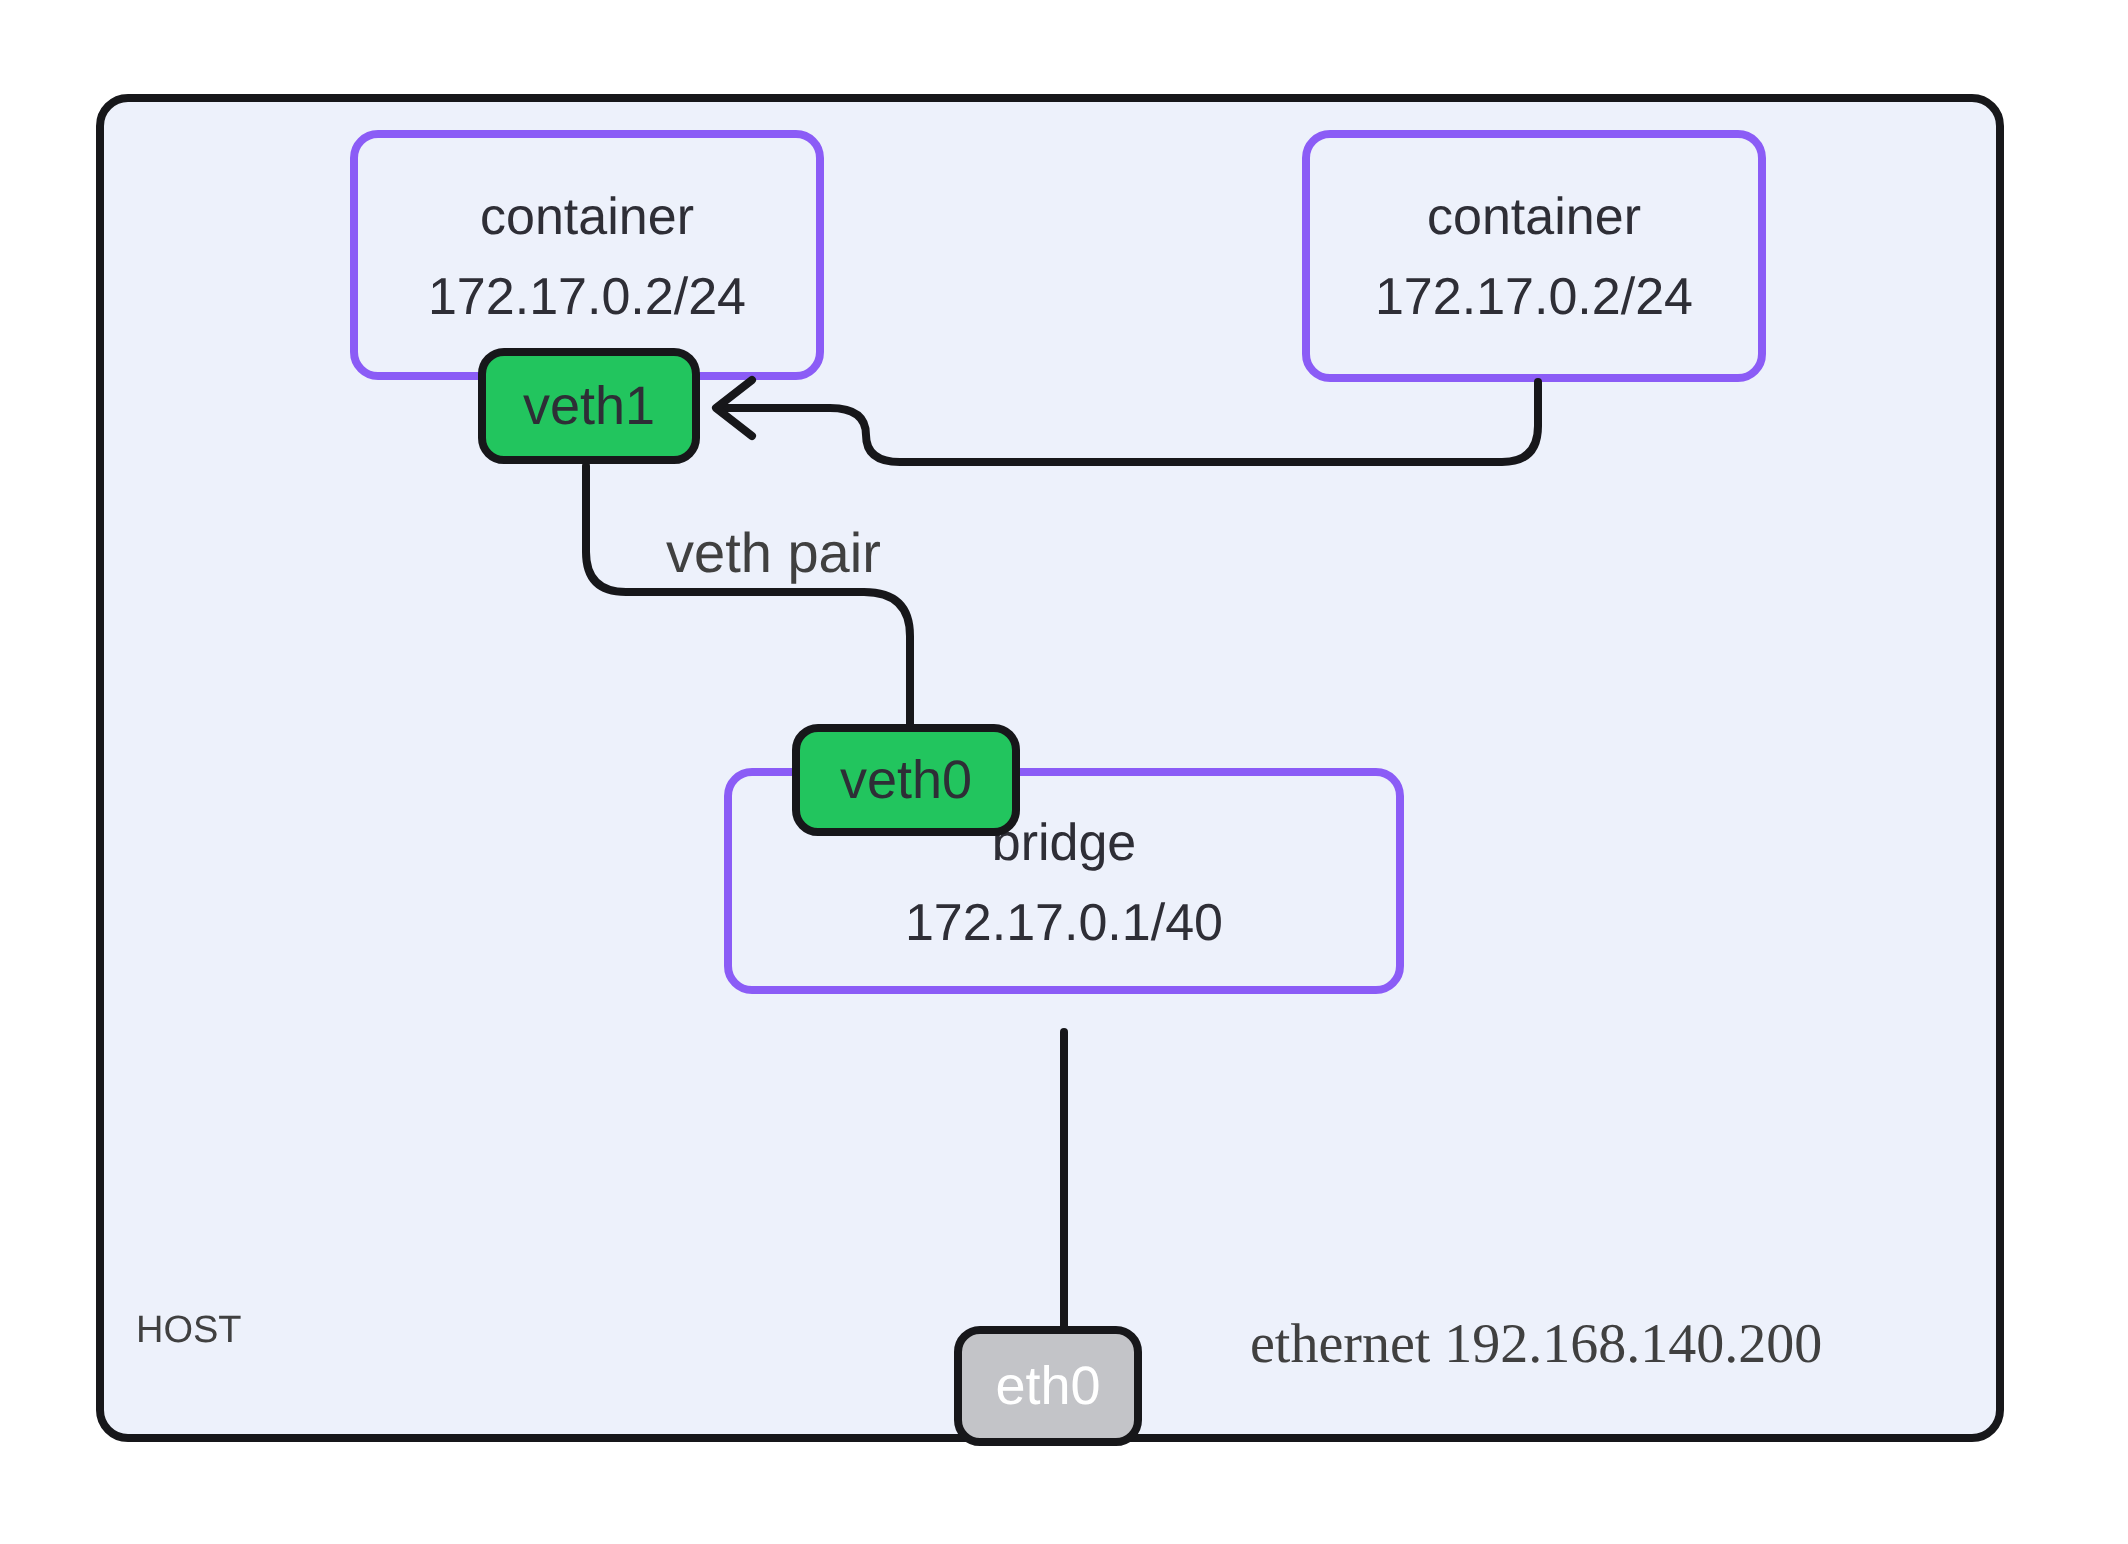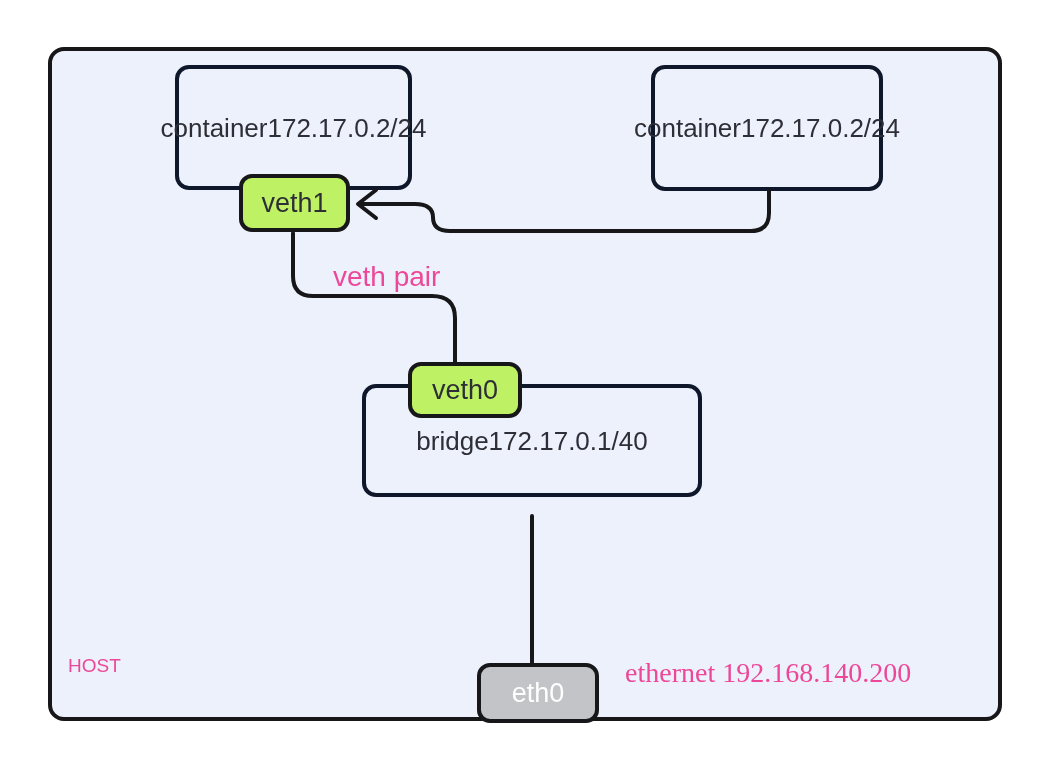--- a/index.html
+++ b/index.html
@@ -26,24 +26,24 @@
     background: #edf1fb;
     border: 4.5px solid #17171a;
     border-radius: 16px;
     z-index: 1;
   }
   
   .node {
     position: absolute;
     box-sizing: border-box;
     background: #edf1fb;
-    border: 4px solid #0f172a;
+    border: 4px solid #8b5cf6;
     border-radius: 14px;
     display: flex;
-    flex-direction: row;
+    flex-direction: column;
     align-items: center;
     justify-content: center;
     color: #2e2e36;
     z-index: 2;
   }
   .node .line {
     font-size: 26px;
     line-height: 40px;
     white-space: nowrap;
   }
@@ -68,37 +68,37 @@
     stroke-linejoin: round;
   }
 
   
   .badge {
     position: absolute;
     box-sizing: border-box;
     display: flex;
     align-items: center;
     justify-content: center;
-    background: #bef264;
+    background: #22c55e;
     border: 4px solid #17171a;
     border-radius: 13px;
     font-size: 27px;
     color: #2e2e36;
     z-index: 4;
     white-space: nowrap;
   }
   .veth1 { left: 239px; top: 174px; width: 111px; height: 58px; }
-  .veth0 { left: 408px; top: 362px; width: 114px; height: 56px; }
-  .eth0  { left: 477px; top: 663px; width: 122px; height: 60px;
+  .veth0 { left: 396px; top: 362px; width: 114px; height: 56px; }
+  .eth0  { left: 477px; top: 663px; width: 94px; height: 60px;
            background: #c3c4c8; color: #ffffff; }
 
   
   .float-label {
     position: absolute;
-    color: #ec4899;
+    color: #404040;
     white-space: nowrap;
     z-index: 5;
   }
   .host-label     { left: 68px;  top: 655px; font-size: 19px; }
   .ethernet-label { left: 625px; top: 657px; font-size: 28px; font-family: Liberation Serif, serif; }
   .vethpair-label { left: 333px; top: 261px; font-size: 28px; }
 </style>
 </head>
 <body>
 

